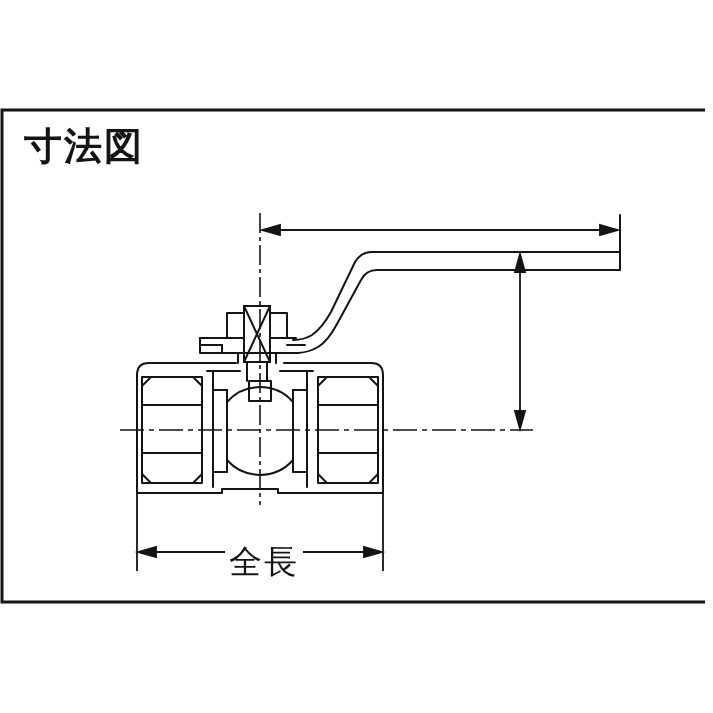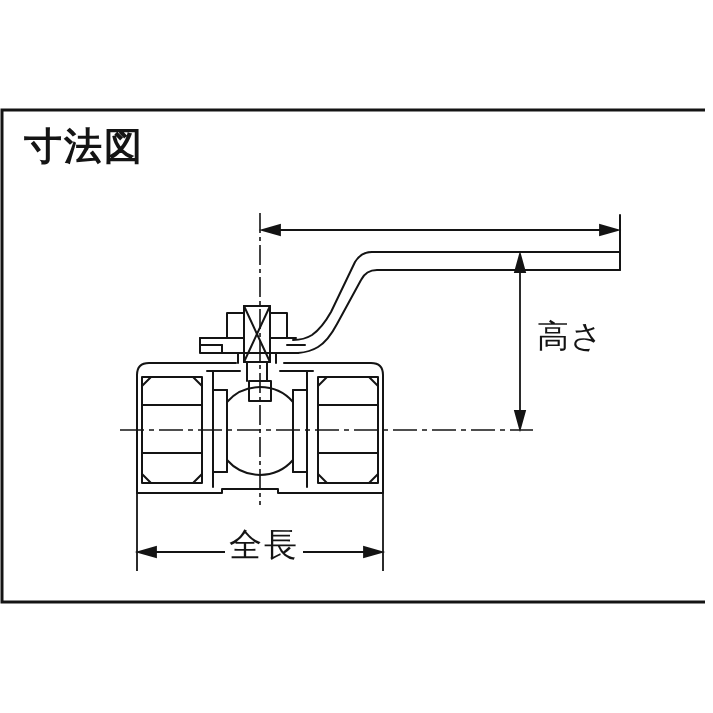--- a/index.html
+++ b/index.html
@@ -5,21 +5,21 @@
   html,body{margin:0;padding:0;background:#fff;}
   .canvas{
     position:relative;width:705px;height:713px;background:#ffffff;overflow:hidden;
     font-family:"DejaVu Sans","Liberation Sans",sans-serif;color:#111;
   }
   .drawing-svg{position:absolute;left:0;top:0;width:713px;height:713px;}
   .lbl{position:absolute;line-height:1;white-space:nowrap;color:#141414;}
   .lbl-title{left:24px;top:127px;font-size:38px;font-weight:bold;letter-spacing:2px;}
   .lbl-handle{left:352px;top:179px;font-size:30px;letter-spacing:0px;}
   .lbl-height{left:537px;top:320px;font-size:32px;letter-spacing:1px;}
-  .lbl-length{left:225px;top:528px;font-size:33px;letter-spacing:2px;background:#fff;padding:0 4px;}
+  .lbl-length{left:225px;top:545px;font-size:33px;letter-spacing:2px;background:#fff;padding:0 4px;}
 </style>
 </head>
 <body>
 
 <div class="canvas">
 
   <svg class="drawing-svg" viewBox="0 0 713 713">
 
     <rect x="2" y="110" width="709" height="492" fill="none" stroke="#141414" stroke-width="3"></rect>
 
@@ -111,15 +111,14 @@
     <g stroke="#141414" stroke-width="1.8" fill="#141414">
       <line x1="137" y1="493" x2="137" y2="571" fill="none"></line>
       <line x1="383" y1="493" x2="383" y2="571" fill="none"></line>
       <line x1="140" y1="552" x2="380" y2="552"></line>
       <polygon points="138,552 156,547 156,557"></polygon>
       <polygon points="382,552 364,547 364,557"></polygon>
     </g>
   </svg>
 
   <div class="lbl lbl-title">寸法図</div>
-  <div class="lbl lbl-height">高さ</div>
   <div class="lbl lbl-length">全長</div>
 </div>
 
 </body></html>

